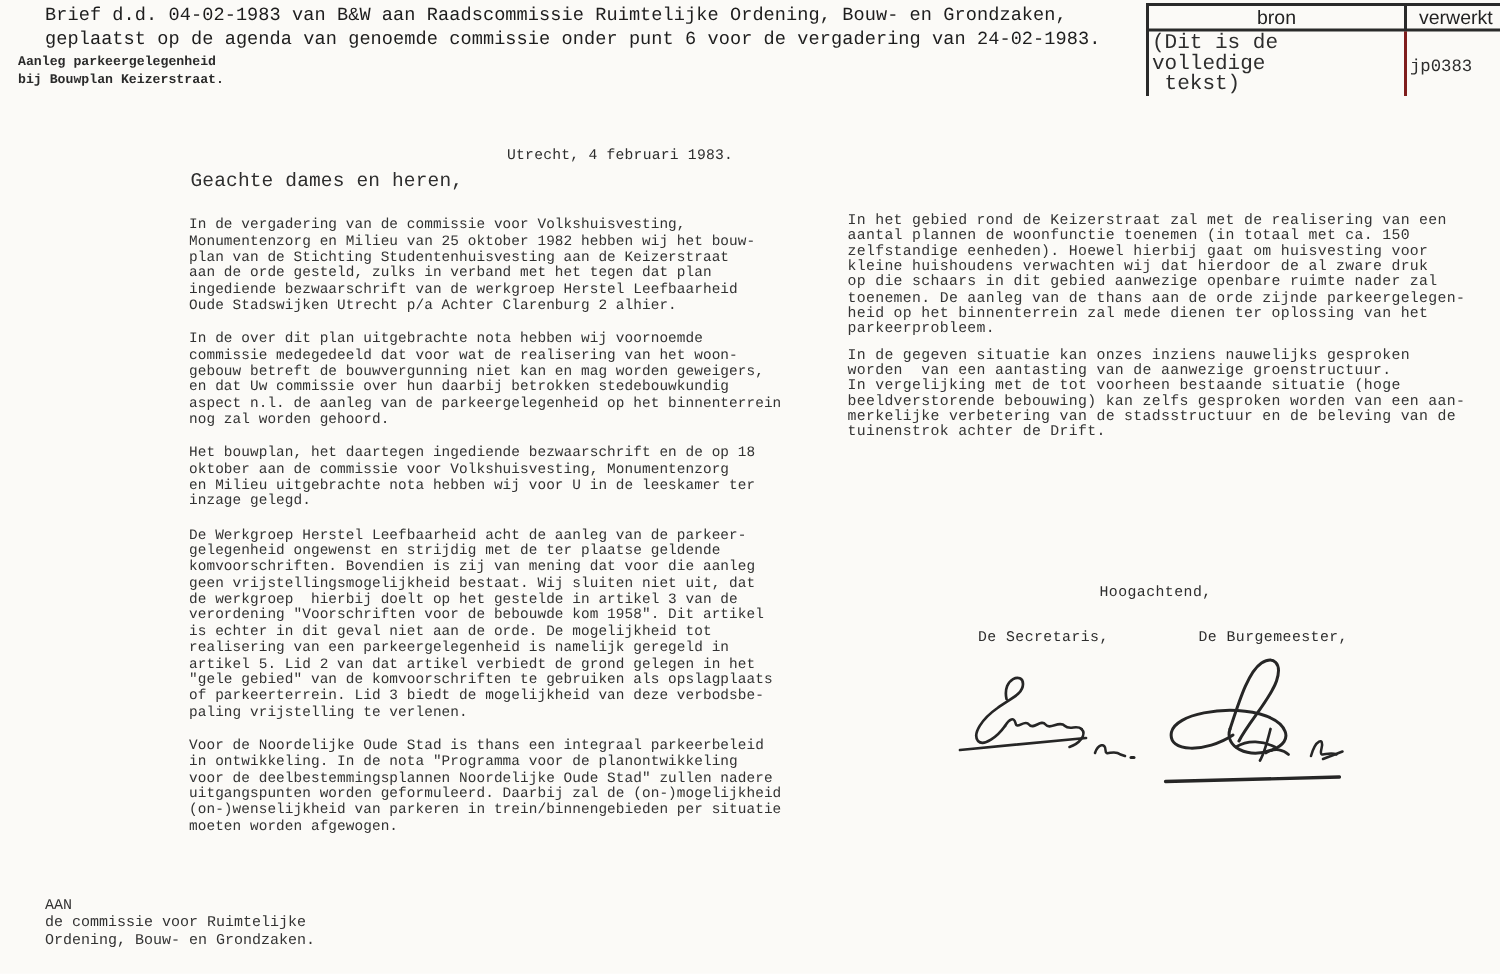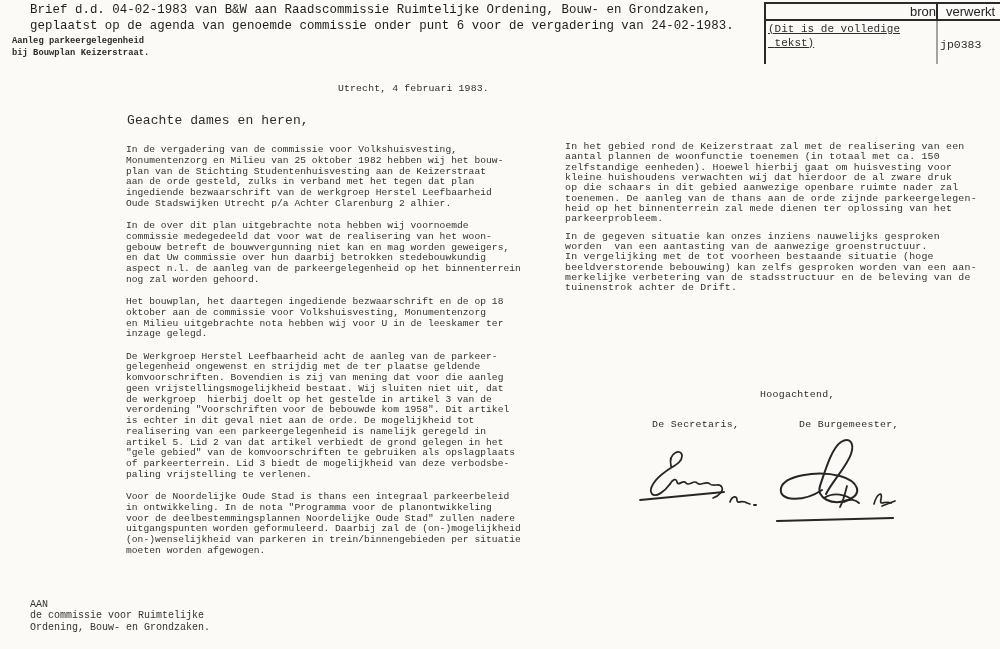--- a/index.html
+++ b/index.html
@@ -28,44 +28,44 @@
   .stamp {
     position:absolute; left:764px; top:2px; width:236px; height:60px;
     display:grid; grid-template-columns:172px 1fr; grid-template-rows:17px 1fr;
     border-top:2px solid #2a2a2a; border-left:2px solid #2a2a2a;
   }
   .stamp .hcell {
     font-family:"Liberation Sans", sans-serif;
     font-size:13px; color:#222; line-height:15px;
     border-bottom:2px solid #2a2a2a;
   }
-  .stamp .h1 { text-align:right; border-right:2px solid #2a2a2a; }
+  .stamp .h1 { text-align:center; border-right:2px solid #2a2a2a; }
   .stamp .h2 { padding-left:8px; }
   .stamp .b1 {
-    border-right:2px solid #a3a3a3;
-    font-size:11px; line-height:13.5px; padding:2px 6px 0 2px;text-decoration:underline;
+    border-right:2px solid #7f1d1d;
+    font-size:14px; line-height:13.5px; padding:2px 6px 0 2px;
   }
   .stamp .b2 { font-size:11.5px; padding:17px 0 0 2px; }
 
-  .dateline { position:absolute; left:338px; top:83px; font-size:9.8px; letter-spacing:0.15px; }
+  .dateline { position:absolute; left:338px; top:98px; font-size:9.8px; letter-spacing:0.15px; }
   .salutation { position:absolute; left:127px; top:113px; font-size:13px; letter-spacing:0.1px; }
 
   .col-left {
     position:absolute; left:126px; top:145px; width:444px;
     font-size:9.6px; line-height:10.75px; letter-spacing:0.05px; color:#323232;
   }
   .col-left p { margin:0 0 11.5px 0; white-space:pre-wrap; }
 
   .col-right {
     position:absolute; left:565px; top:142px; width:428px;
     font-size:9.9px; line-height:10.35px; letter-spacing:0.22px; color:#343434;
   }
   .col-right p { margin:0 0 7px 0; white-space:pre-wrap; }
 
-  .closing-valediction { position:absolute; left:716px; top:389px; font-size:9.9px; letter-spacing:0.3px;padding-left:44px; }
+  .closing-valediction { position:absolute; left:689px; top:389px; font-size:9.9px; letter-spacing:0.3px;padding-left:44px; }
   .closing-org        { position:absolute; left:655px; top:407px; font-size:9.9px; letter-spacing:0.3px; }
   .closing-secretary  { position:absolute; left:652px; top:419px; font-size:9.9px; letter-spacing:0.3px;text-align:center; }
   .closing-mayor      { position:absolute; left:799px; top:419px; font-size:9.9px; letter-spacing:0.3px;text-align:center; }
 
   .sig-left  { position:absolute; left:627px; top:446px; }
   .sig-right { position:absolute; left:760px; top:432px; }
   .sig path, .sig line { fill:none; stroke:#262626; stroke-linecap:round; stroke-linejoin:round; }
 
   .addressee {
     position:absolute; left:30px; top:599px;

